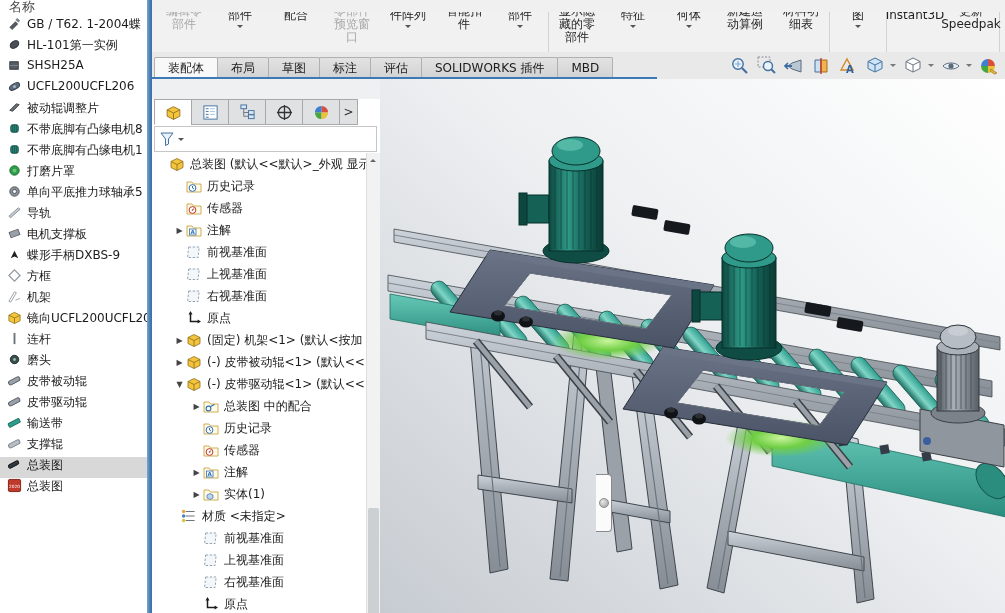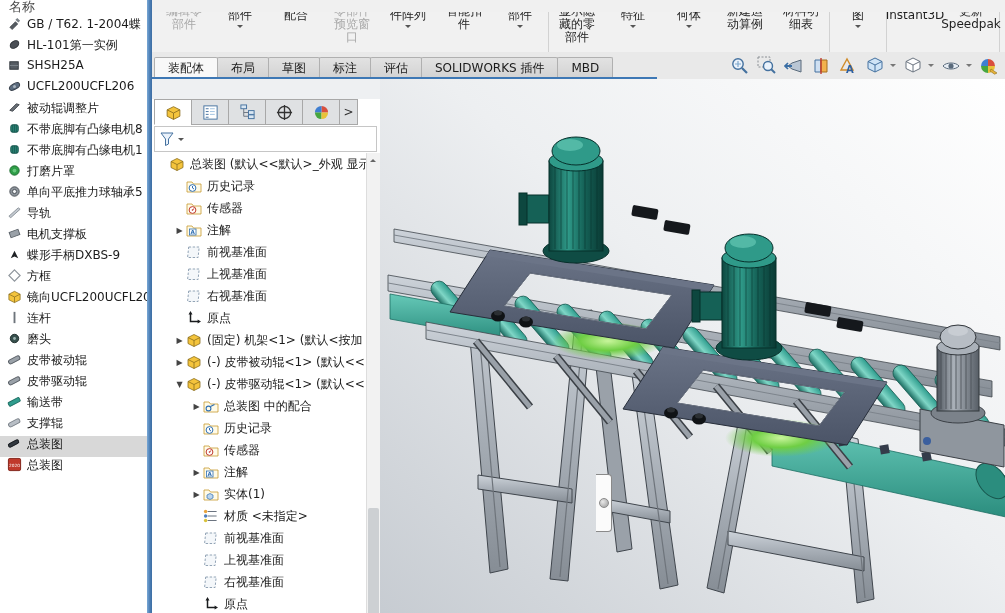--- a/index.html
+++ b/index.html
@@ -189,20 +189,28 @@
           <span class="ficon">
             <svg viewBox="0 0 16 16">
               <path d="M8 2l6 6-6 6-6-6z" fill="none" stroke="#8d949b" stroke-width="1.2"></path>
             </svg>
           </span>
           <span class="flabel">方框</span>
         </div>
         <div class="frow">
           <span class="ficon">
             <svg viewBox="0 0 16 16">
+              <path d="M2 13L8 3l2 1-6 10zM9 12l5-2" stroke="#9aa1a8" fill="none"></path>
+            </svg>
+          </span>
+          <span class="flabel">机架</span>
+        </div>
+        <div class="frow">
+          <span class="ficon">
+            <svg viewBox="0 0 16 16">
               <path d="M2 5.5L8 2.5l6 3v6l-6 3-6-3z" fill="#f4c43c" stroke="#8a6d1d" stroke-width=".8"></path>
               <path d="M2 5.5l6 3 6-3M8 8.5v6" fill="none" stroke="#8a6d1d" stroke-width=".8"></path>
             </svg>
           </span>
           <span class="flabel">镜向UCFL200UCFL20</span>
         </div>
         <div class="frow">
           <span class="ficon">
             <svg viewBox="0 0 16 16">
               <rect x="7" y="2" width="2" height="12" fill="#6d747b"></rect>
@@ -662,21 +670,21 @@
             <div class="trow" style="padding-left: 38px;">
               <span class="arrow">▶</span>
               <span class="ticon">
                 <svg viewBox="0 0 16 16">
                   <path d="M1 4h5l1.5 2H15v8H1z" fill="#fffbe8" stroke="#c79b2e" stroke-width=".8"></path>
                   <path d="M4 9l3-1.5 3 1.5v3L7 13.5 4 12z" fill="#bcd6ee" stroke="#2f6fb2" stroke-width=".7"></path>
                 </svg>
               </span>
               <span class="tlabel">实体(1)</span>
             </div>
-            <div class="trow" style="padding-left: 38px;">
+            <div class="trow" style="padding-left: 16px;">
               <span class="arrow"></span>
               <span class="ticon">
                 <svg viewBox="0 0 16 16">
                   <path d="M4.6 3.5h9M4.6 8h9M4.6 12.5h9" stroke="#6b7480"></path>
                   <circle cx="2.6" cy="3.5" r="1.7" fill="#e8a33d"></circle>
                   <circle cx="2.6" cy="8" r="1.7" fill="#4d7ebf"></circle>
                   <circle cx="2.6" cy="12.5" r="1.7" fill="#d9c23a"></circle>
                 </svg>
               </span>
               <span class="tlabel">材质 &lt;未指定&gt;</span>

